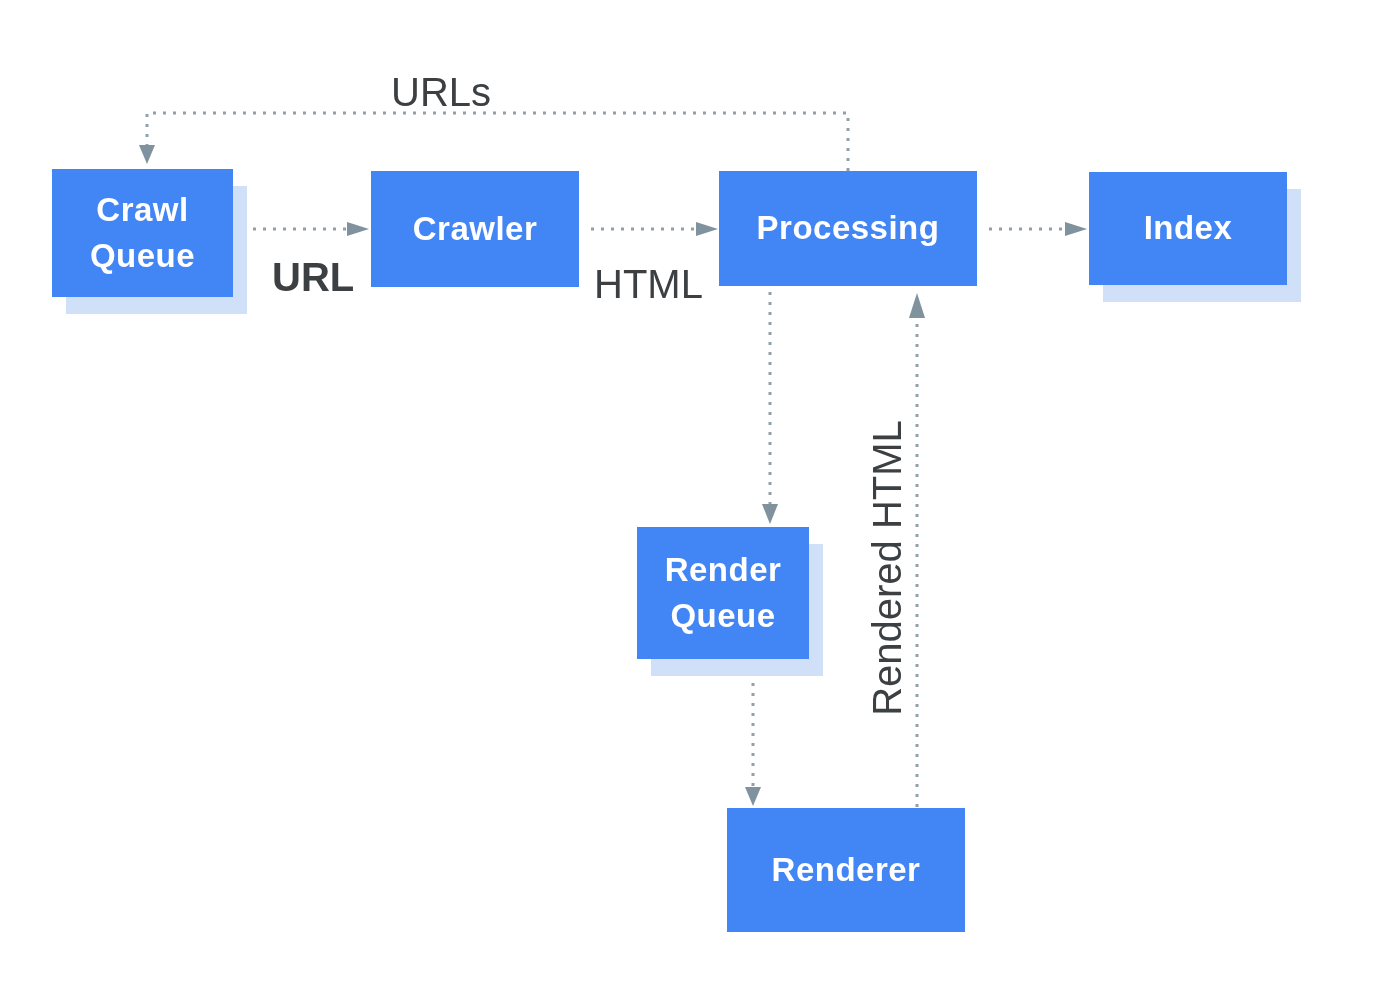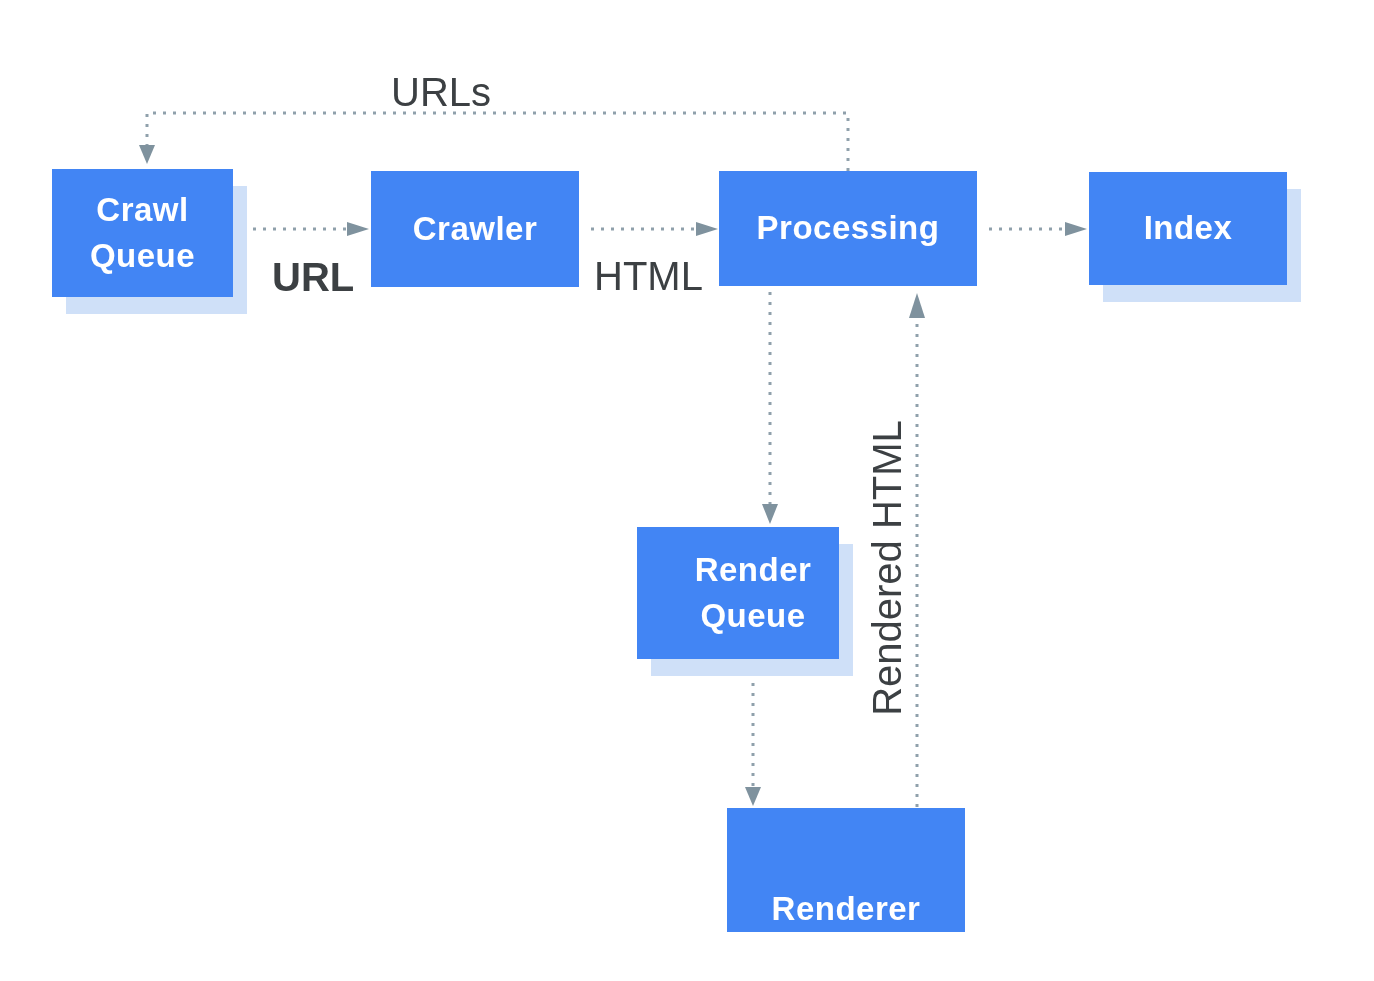--- a/index.html
+++ b/index.html
@@ -44,33 +44,33 @@
     line-height: 1.4;
     letter-spacing: 0.5px;
   }
   .node.shadowed {
     box-shadow: 14px 17px 0 0 #cfe0f8;
   }
   #n-crawl-queue  { left: 52px;   top: 169px; width: 181px; height: 128px; }
   #n-crawler      { left: 371px;  top: 171px; width: 208px; height: 116px; }
   #n-processing   { left: 719px;  top: 171px; width: 258px; height: 115px; }
   #n-index        { left: 1089px; top: 172px; width: 198px; height: 113px; }
-  #n-render-queue { left: 637px;  top: 527px; width: 172px; height: 132px; padding-left: 30px; }
-  #n-renderer     { left: 727px;  top: 808px; width: 238px; height: 124px; align-items: flex-end; }
+  #n-render-queue { left: 637px;  top: 527px; width: 172px; height: 132px; }
+  #n-renderer     { left: 727px;  top: 808px; width: 238px; height: 124px; }
   .node-label { padding: 0 10px; }
   .edge-label {
     position: absolute;
     color: #3c4043;
     font-size: 40px;
     font-weight: 500;
     white-space: nowrap;
   }
   #l-urls { left: 391px; top: 30px; margin-top: 40px; }
   #l-url  { left: 272px; top: 255px; font-weight: bold; }
-  #l-html { left: 594px; top: 254px; }
+  #l-html { left: 594px; top: 262px; }
   #l-rendered-html {
     left: 887px; top: 568px;
     transform: translate(-50%, -50%) rotate(-90deg);
   }
 </style>
 </head>
 <body>
 
 <div class="canvas">
 

